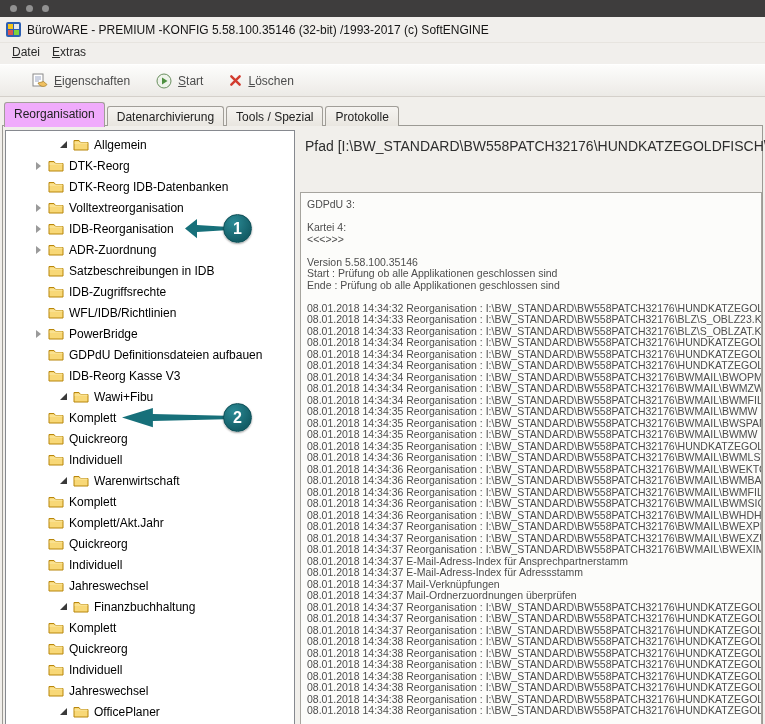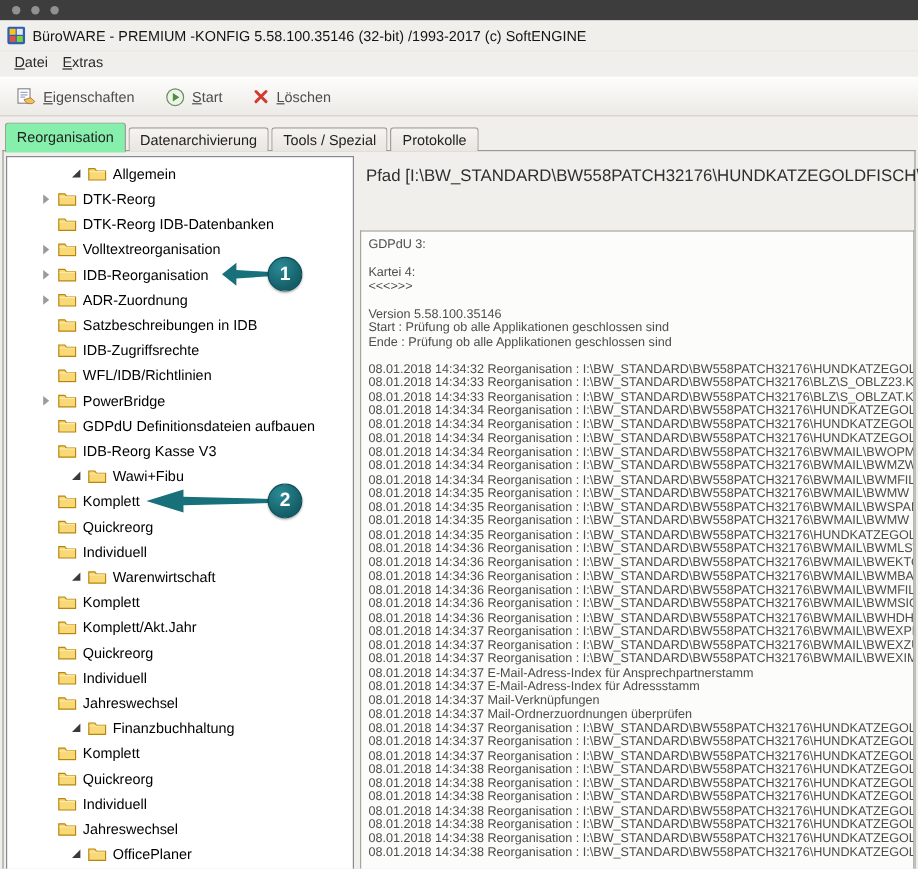--- a/index.html
+++ b/index.html
@@ -13,28 +13,28 @@
   
   .titlebar{height:25px;background:#f1efec;display:flex;align-items:center;gap:6px;padding-left:6px;font-size:12px;color:#141414;border-bottom:1px solid #e7e4df;}
   .app-icon{display:inline-flex;flex:none;}
 
   
   .menubar{height:21px;display:flex;align-items:flex-start;padding-left:6px;font-size:12px;color:#2a2a2a;background:#f1efec;}
   .menu-item{padding:2px 6px;cursor:default;}
   .menu-item u, .tool-label u{text-decoration:underline;}
 
   
-  .toolbar{height:31px;background:linear-gradient(#fdfdfc,#eceae6);border-top:1px solid #ffffff;border-bottom:1px solid #d4d0ca;display:flex;align-items:center;gap:18px;padding-left:8px;font-size:12px;color:#4c4c4c;}
+  .toolbar{height:31px;background:linear-gradient(#fdfdfc,#eceae6);border-top:1px solid #ffffff;border-bottom:1px solid #d4d0ca;display:flex;align-items:center;gap:18px;padding-left:26px;font-size:12px;color:#4c4c4c;}
   .tool-btn{display:flex;align-items:center;gap:6px;padding:2px 4px;cursor:default;}
   .tool-icon{display:inline-flex;flex:none;}
 
   
   .tab-strip{position:absolute;left:4px;top:103px;display:flex;align-items:flex-end;z-index:3;height:23px;}
   .tab{font-size:12px;color:#222;background:linear-gradient(#f6f4f1,#e9e6e0);border:1px solid #a19e98;border-bottom:none;border-radius:3px 3px 0 0;padding:3px 9px 2px;margin-right:2px;height:14px;line-height:14px;cursor:default;}
-  .tab.active{background:#86efac;height:17px;line-height:16px;padding-bottom:4px;margin-bottom:-1px;z-index:4;position:relative;}
+  .tab.active{background:#f0abfc;height:17px;line-height:16px;padding-bottom:4px;margin-bottom:-1px;z-index:4;position:relative;}
 
   
   .pane{position:absolute;left:2px;right:2px;top:125px;bottom:0;background:#f1efeb;border:1px solid #9c9a94;border-bottom:none;}
 
   
   .tree-panel{position:absolute;left:2px;top:4px;width:290px;bottom:0;background:#ffffff;border:1px solid #86898f;border-bottom:none;overflow:hidden;padding-top:3px;box-sizing:border-box;}
   .tree-row{height:21px;display:flex;align-items:center;font-size:12px;color:#000;position:relative;white-space:nowrap;}
   .tree-row.level0{padding-left:6px;margin-left:43px;}
   .tree-row.level1{padding-left:24px;}
   .tri{width:16px;height:16px;display:inline-flex;align-items:center;justify-content:center;flex:none;}

